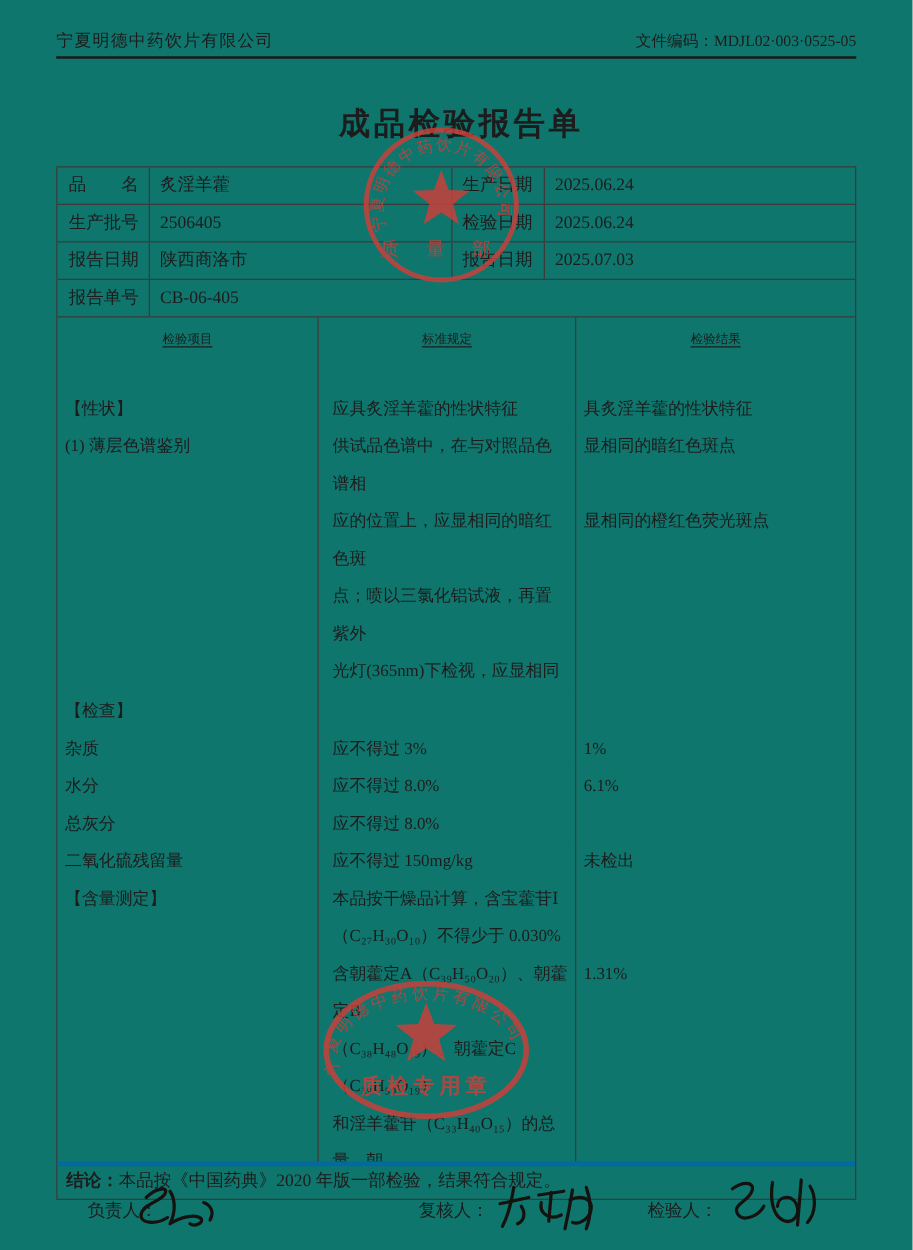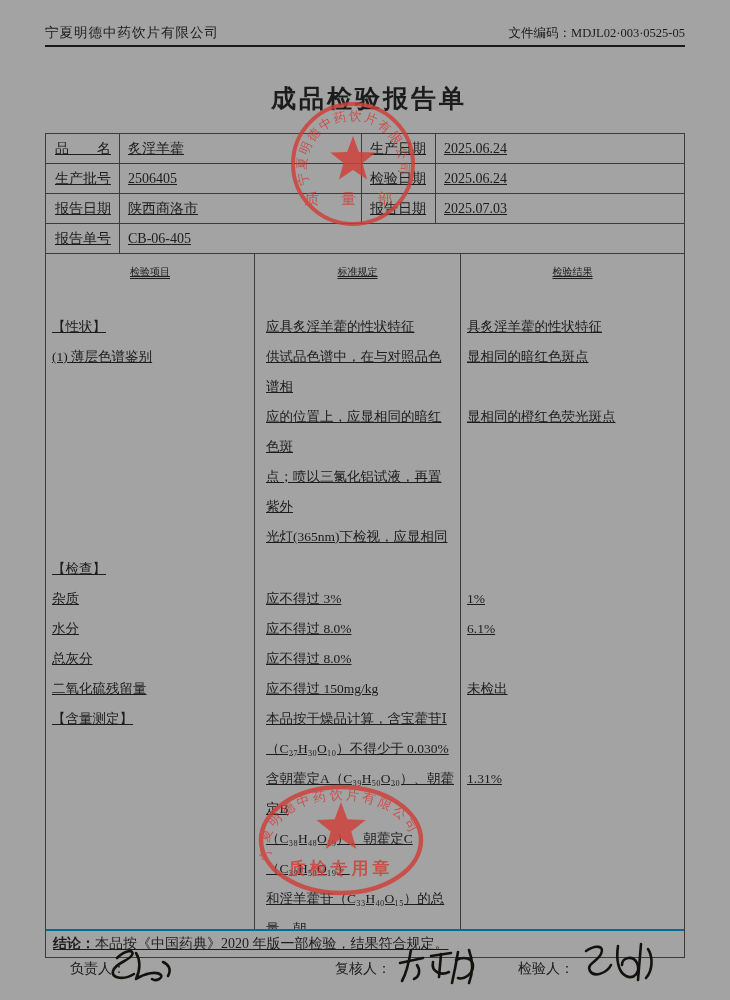--- a/index.html
+++ b/index.html
@@ -1,48 +1,48 @@
 <!DOCTYPE html>
 <html><head>
 <meta charset="utf-8">
 <style>
   html,body{margin:0;padding:0;background:#e8e8e8;}
   .page{
-    position:relative;width:730px;height:1000px;background:#a3a3a3;
+    position:relative;width:730px;height:1000px;background:#0f766e;
     font-family:"Liberation Serif","DejaVu Serif",serif;color:#1c1c1c;
     margin:0 auto;overflow:hidden;
   }
   
   .hdr-company{position:absolute;left:45px;top:24px;font-size:13.5px;letter-spacing:1px;}
   .hdr-code{position:absolute;right:45px;top:25px;font-size:12.5px;}
   .hdr-rule{position:absolute;left:45px;top:45px;width:640px;height:2px;background:#1a1a1a;}
   .doc-title{position:absolute;left:4px;top:82px;width:730px;text-align:center;
     font-size:25px;font-weight:bold;letter-spacing:3px;}
   
-  .frame{position:absolute;left:45px;top:133px;width:638px;border:1px solid #3b3b3b;text-decoration:underline;}
+  .frame{position:absolute;left:45px;top:133px;width:638px;border:1px solid #3b3b3b;}
   
   .irow{display:grid;grid-template-columns:74px 242px 74px auto;height:29px;
         line-height:29px;font-size:14px;border-bottom:1px solid #3b3b3b;}
   .irow:nth-child(4){border-bottom:1px solid #3b3b3b;}
   .icell{border-right:1px solid #3b3b3b;padding:0 8px;overflow:hidden;white-space:nowrap;}
   .icell.last{border-right:none;}
   .ilabel{padding-left:9px;}
   
   .main{height:675px;display:flex;flex-direction:column;font-size:13.5px;}
   .mrow{display:grid;grid-template-columns:209px 206px auto;}
   .mcell{border-right:1px solid #3b3b3b;padding:0 6px 0 6px;line-height:30px;
          white-space:pre-line;overflow:hidden;}
   .mcell.last{border-right:none;}
   .mcell.std{padding-left:11px;}
   .h30{min-height:30px;} .h58{min-height:58px;} .h60{min-height:60px;} .h150{min-height:150px;}
   .fill{flex:1;}
   .mhead{ text-align:center;font-size:10px;padding-top:8px;line-height:20px;}
   .mhead span{text-decoration:underline;text-underline-offset:3px;}
   
-  .conclusion{border-top:2px solid #0369a1;height:26px;line-height:26px;
+  .conclusion{border-top:4px solid #0369a1;height:26px;line-height:26px;
     font-size:14px;padding-left:7px;white-space:nowrap;}
   .conclusion .clabel{font-weight:bold;}
   
   .sig-label{position:absolute;top:960px;font-size:14px;}
   .lab-a{left:70px;} .lab-b{left:335px;} .lab-c{left:518px;}
   .sigsvg{position:absolute;pointer-events:none;}
   .sig-a{left:103px;top:944px;} .sig-b{left:392px;top:941px;} .sig-c{left:576px;top:936px;}
   .sigsvg path{fill:none;stroke:#14120f;stroke-width:2.6;stroke-linecap:round;stroke-linejoin:round;}
   
   .stamp{position:absolute;pointer-events:none;opacity:0.82;}

